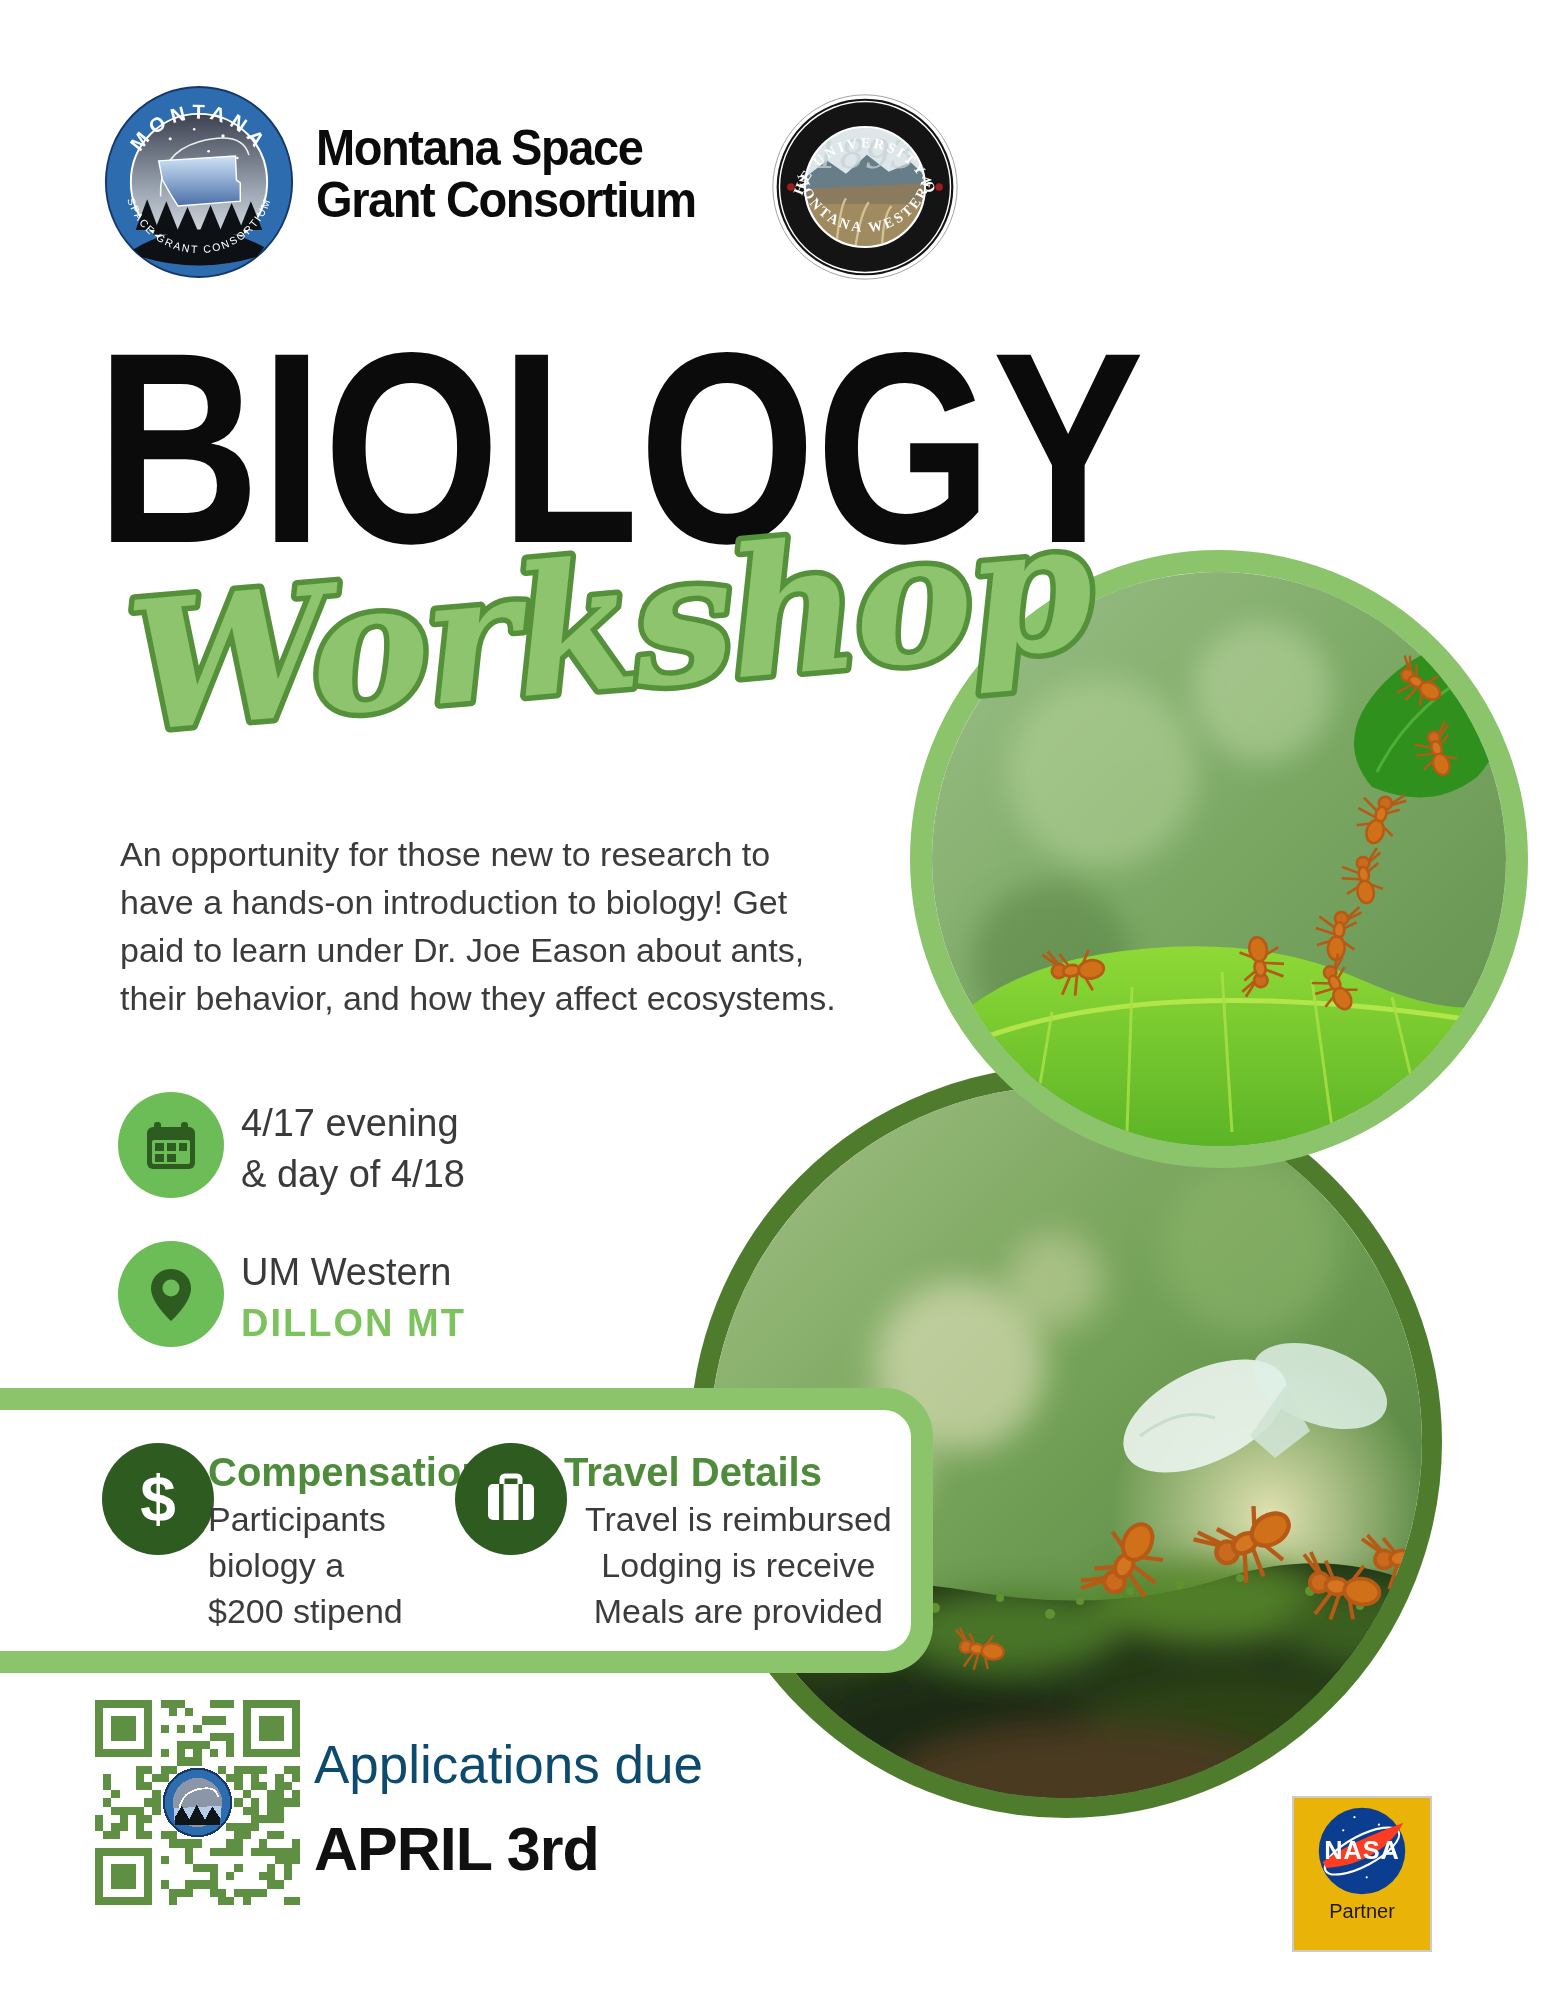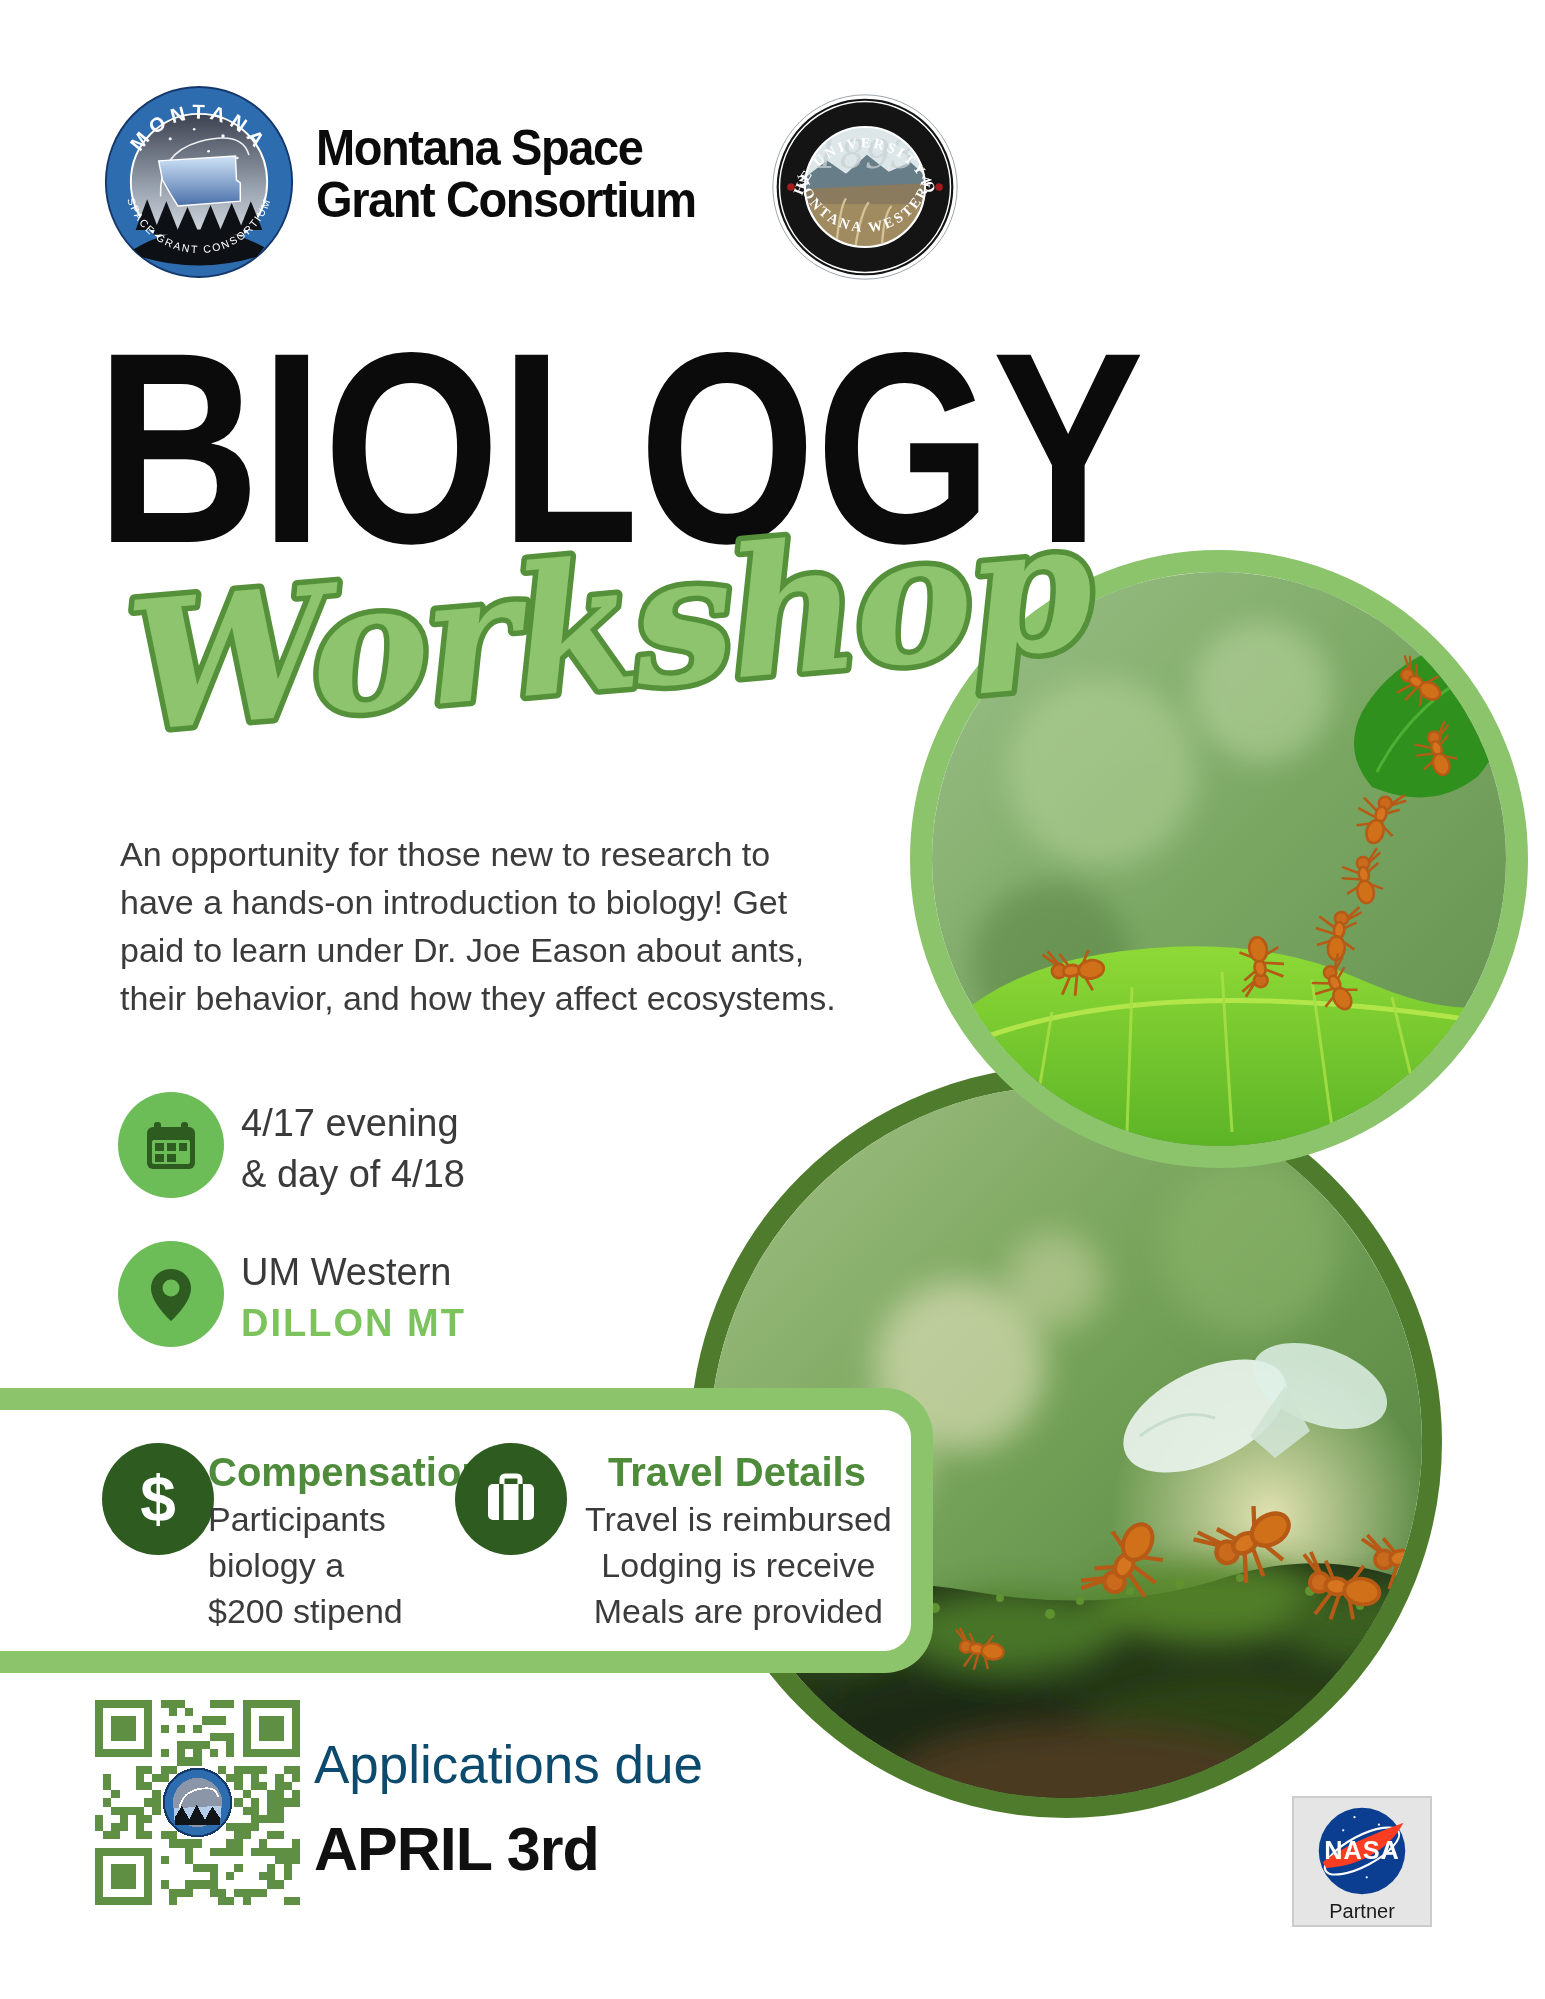--- a/index.html
+++ b/index.html
@@ -67,36 +67,36 @@
     width:112px;height:112px;border-radius:50%;background:#2d5b20;
     display:flex;align-items:center;justify-content:center;z-index:4;
   }
   .dollar-circle{left:102px;top:1443px;}
   .travel-circle{left:455px;top:1443px;}
   .dollar-glyph{color:#ffffff;font-size:64px;font-weight:bold;line-height:1;}
   .ib-title{
     z-index:4;font-size:40px;font-weight:bold;color:#4e8c3b;white-space:nowrap;
   }
   .comp-title{left:208px;top:1450px;}
-  .travel-title{left:608px;top:1450px;}
+  .travel-title{left:564px;top:1450px;}
   .ib-lines{z-index:4;font-size:34px;line-height:46px;color:#3b3b3b;white-space:nowrap;}
   .comp-lines{left:208px;top:1496px;}
   .travel-lines{left:585px;top:1496px;text-align:center;}
 
   
   .qr{left:95px;top:1700px;width:205px;height:205px;z-index:6;}
   .apps-due{
     left:314px;top:1724px;z-index:6;font-size:53px;color:#0c4a6e;white-space:nowrap;margin-top:10px;
   }
   .april{
     left:314px;top:1814px;z-index:6;font-size:61px;font-weight:bold;color:#101010;
     white-space:nowrap;letter-spacing:-1px;
   }
   .nasa-box{
-    left:1292px;top:1796px;width:140px;height:131px;z-index:6;background:#e5e5e5;
+    left:1292px;top:1796px;width:140px;height:156px;z-index:6;background:#eab308;
     border:2px solid #cccccc;display:flex;flex-direction:column;align-items:center;
     justify-content:flex-start;padding-top:6px;
   }
   .nasa-partner{font-size:20px;color:#1a1a1a;margin-top:2px;}
 </style>
 </head>
 <body>
 
 <div class="page">
 

